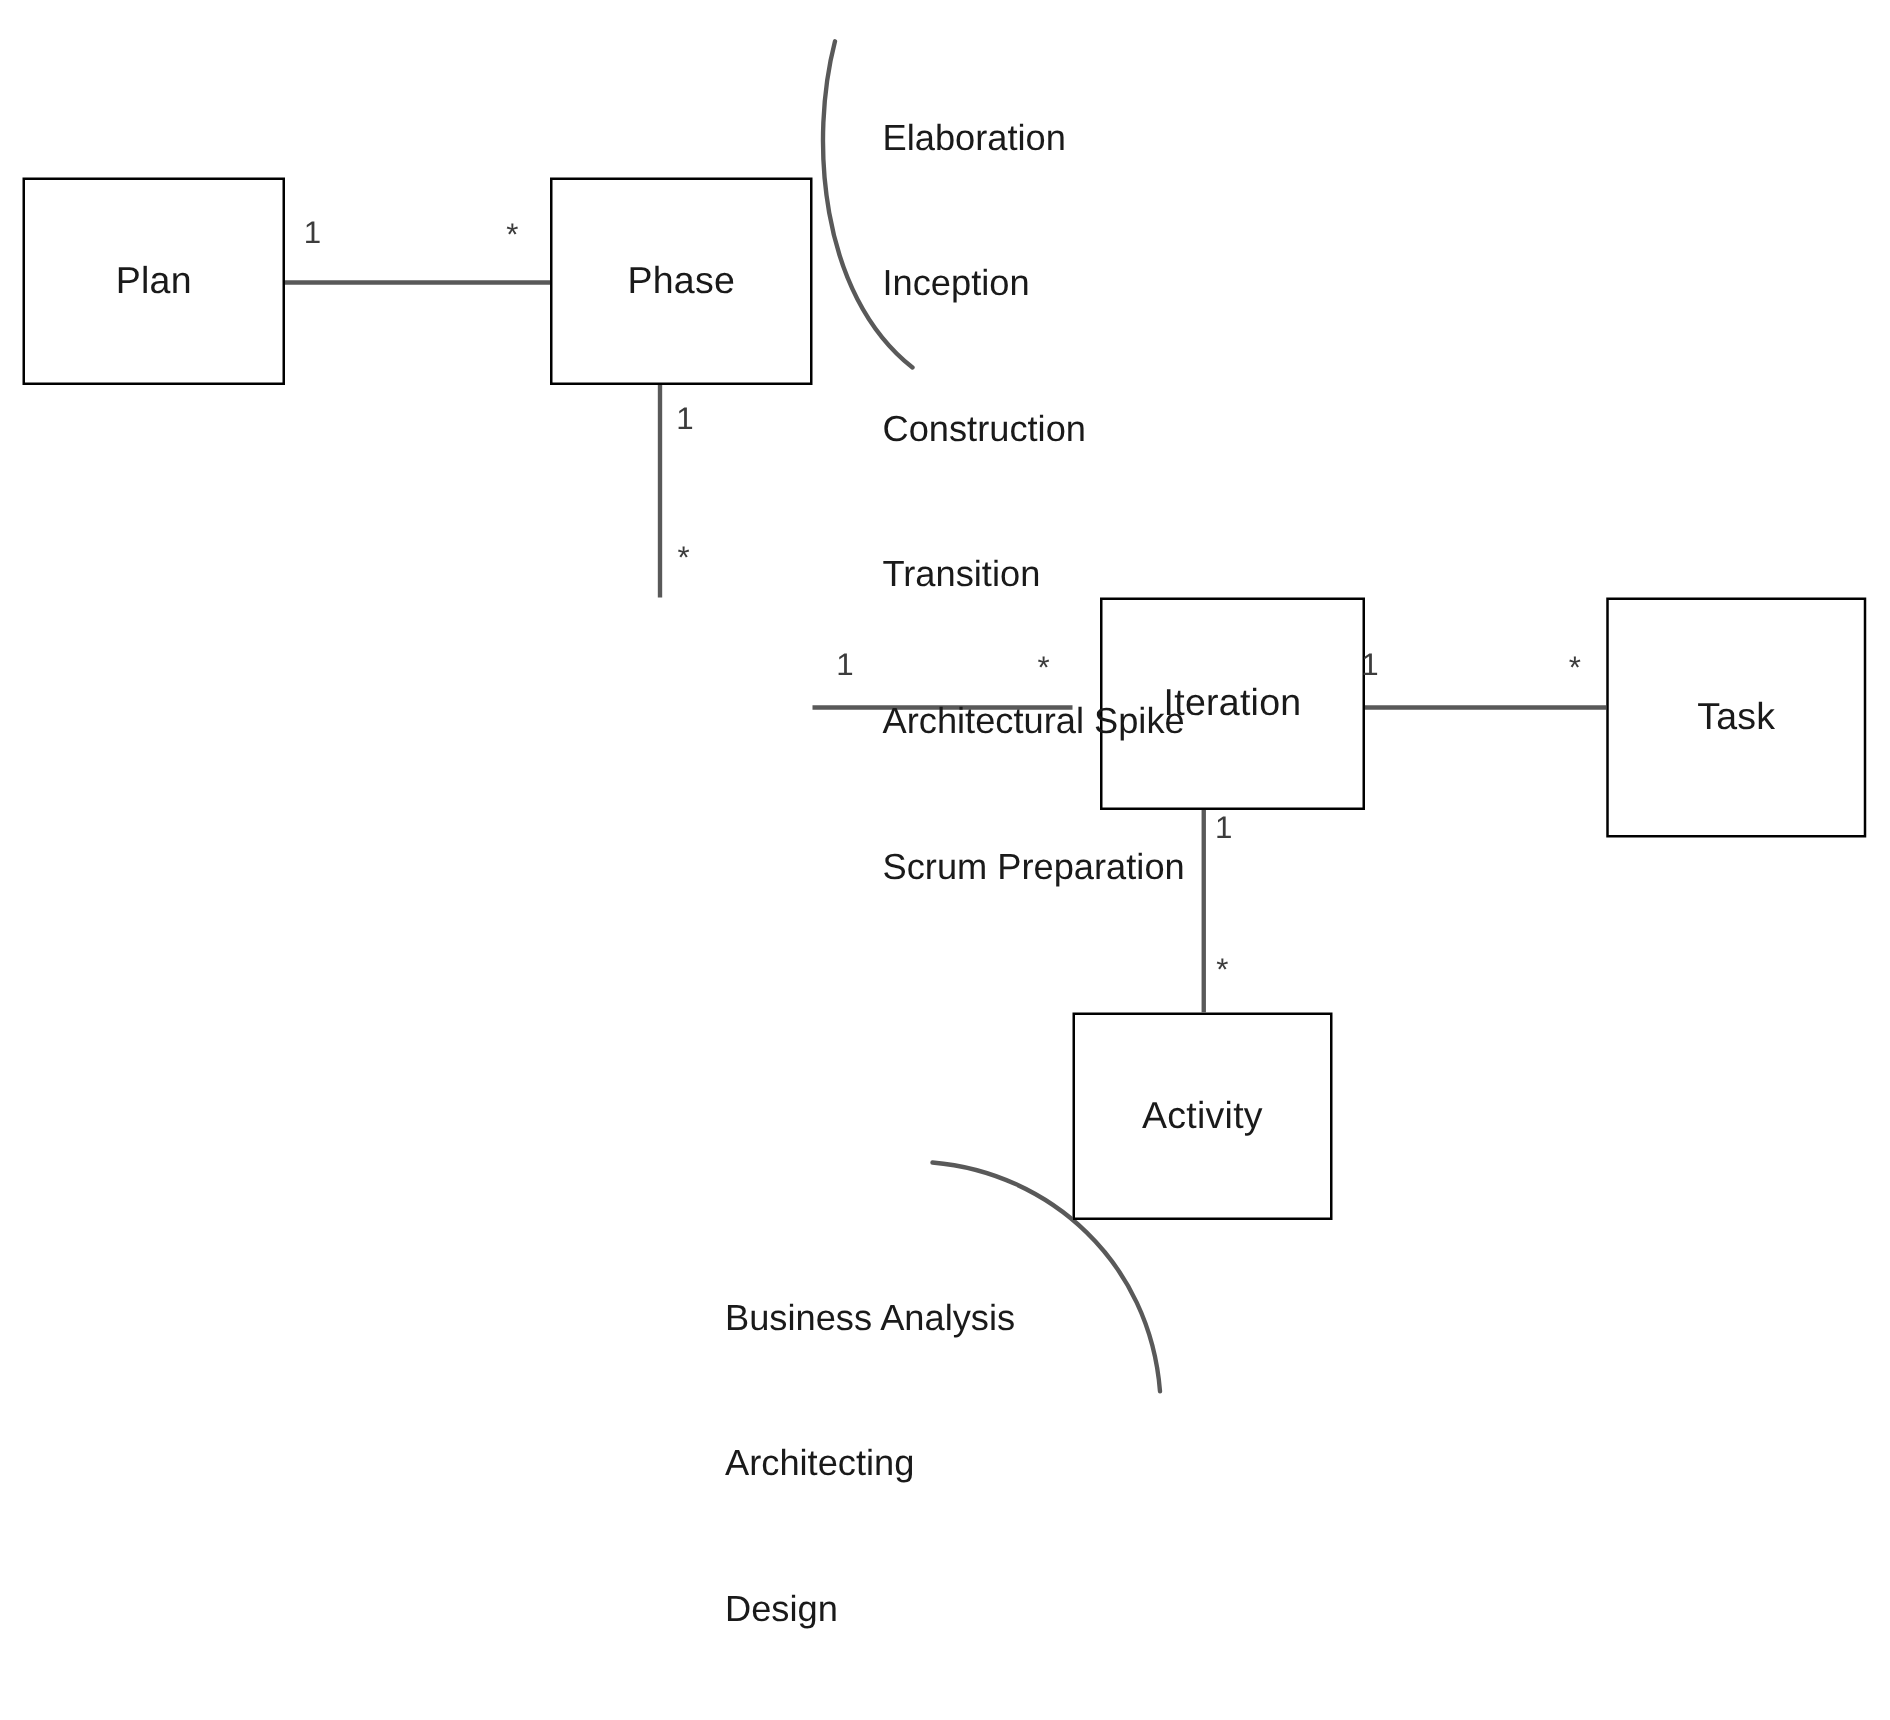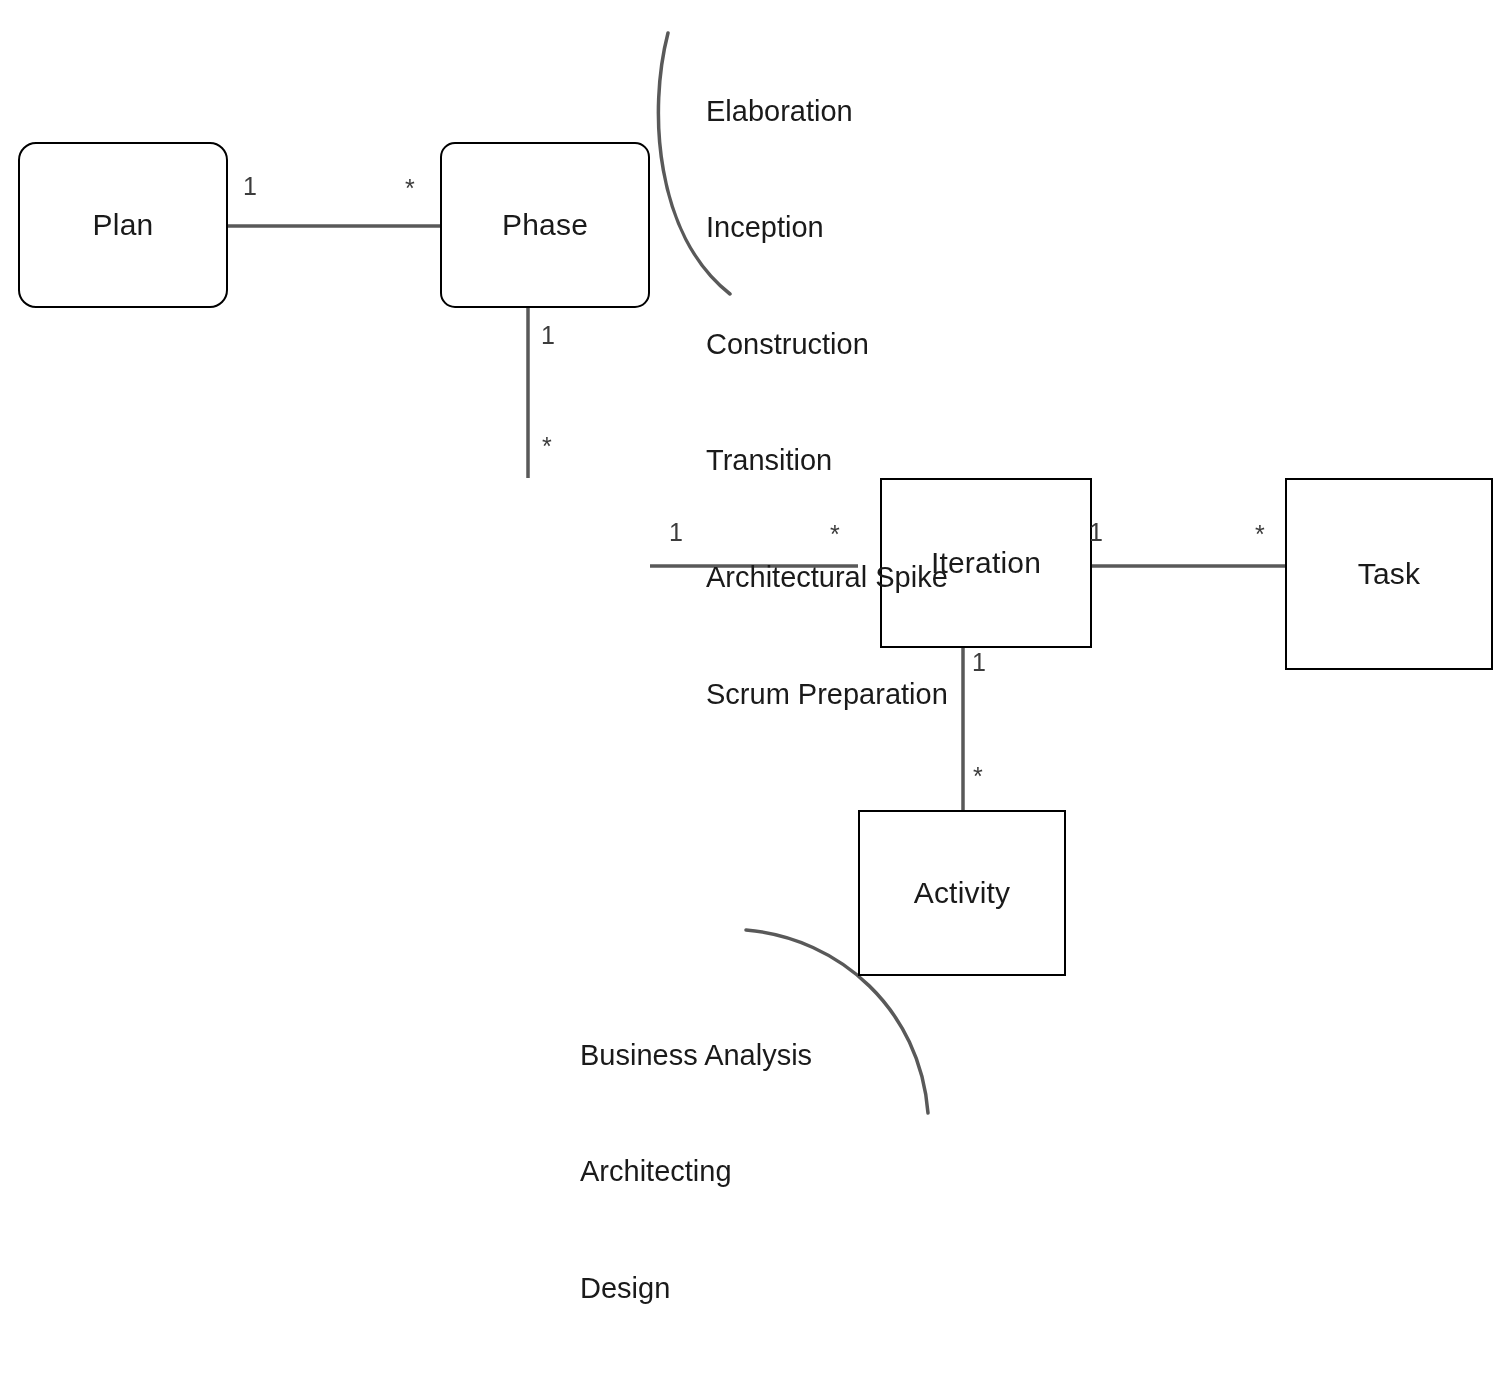--- a/index.html
+++ b/index.html
@@ -71,25 +71,25 @@
 
     <line x1="1070" y1="566" x2="1285" y2="566" stroke="#595959" stroke-width="3.5"></line>
 
     <line x1="963" y1="646" x2="963" y2="810" stroke="#595959" stroke-width="3.5"></line>
 
     <path d="M 668 33 C 648 110, 655 235, 730 294" stroke="#595959" stroke-width="3.5" fill="none" stroke-linecap="round"></path>
 
     <path d="M 746 930 C 840 938, 920 1010, 928 1113" stroke="#595959" stroke-width="3.5" fill="none" stroke-linecap="round"></path>
   </svg>
 
-  <div class="uml-box" style="left:18px; top:142px; width:210px; height:166px;border-radius:18px;">
+  <div class="uml-box" style="left:18px; top:142px; width:210px; height:166px;">
     <span class="label">Plan</span>
   </div>
 
-  <div class="uml-box" style="left:440px; top:142px; width:210px; height:166px;border-radius:15px;">
+  <div class="uml-box" style="left:440px; top:142px; width:210px; height:166px;">
     <span class="label">Phase</span>
   </div>
 
 
   <div class="uml-box" style="left:880px; top:478px; width:212px; height:170px;text-align:right;">
     <span class="label">Iteration</span>
   </div>
 
   <div class="uml-box" style="left:1285px; top:478px; width:208px; height:192px;">
     <span class="label">Task</span>

